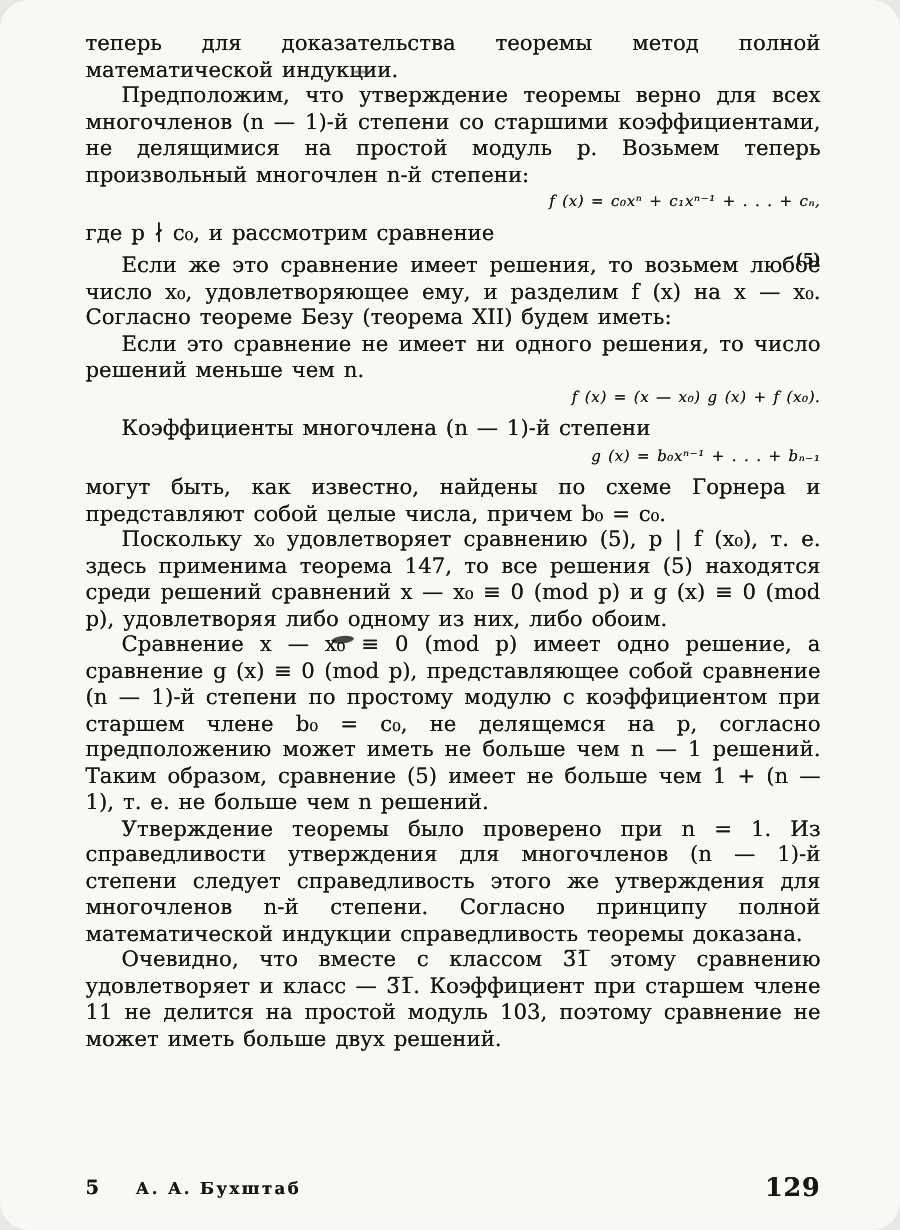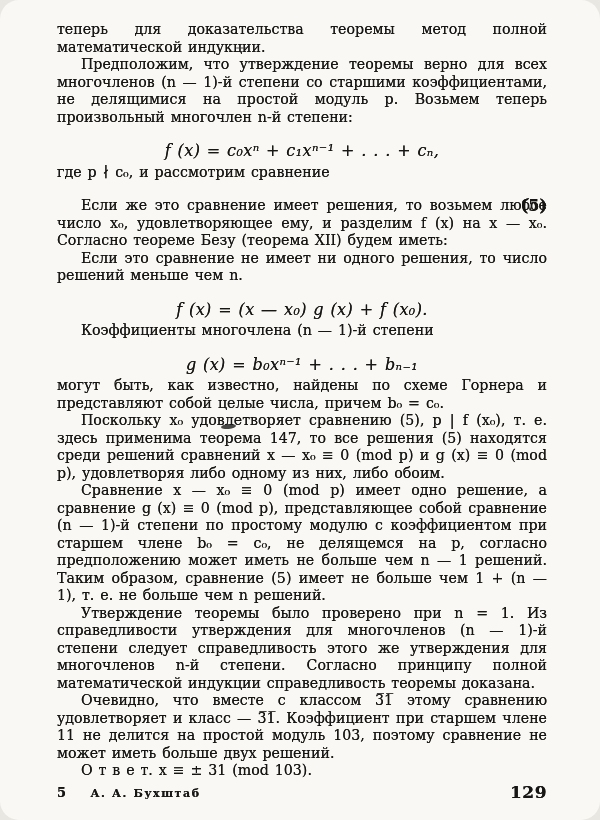--- a/index.html
+++ b/index.html
@@ -25,24 +25,24 @@
   }
   .text-block { width: 100%; }
   p.body-text {
     margin: 0;
     text-align: justify;
     word-spacing: 1.4px;
   }
   p.indent { text-indent: 24px; }
   .formula {
     position: relative;
-    text-align: center;
+    text-align: right;
     font-style: italic;
-    font-size: 16px;
-    margin: 16px 0 4px 0;
+    font-size: 10px;
+    margin: 0 0 4px 0;
     letter-spacing: 0.4px;
     word-spacing: 1px;
   }
   .formula .feq { font-style: italic; }
   .formula .fnum {
     position: absolute;
     right: 0;
     top: 0;
     font-style: normal;
     font-weight: bold;
@@ -128,21 +128,20 @@
 
     <p class="body-text indent">Поскольку x₀ удовлетворяет сравнению (5), p | f (x₀), т. е. здесь применима теорема 147, то все решения (5) находятся среди решений сравнений x — x₀ ≡ 0 (mod p) и g (x) ≡ 0 (mod p), удовлетворяя либо одному из них, либо обоим.</p>
 
     <p class="body-text indent">Сравнение x — x₀ ≡ 0 (mod p) имеет одно решение, а сравнение g (x) ≡ 0 (mod p), представляющее собой сравнение (n — 1)-й степени по простому модулю с коэффициентом при старшем члене b₀ = c₀, не делящемся на p, согласно предположению может иметь не больше чем n — 1 решений. Таким образом, сравнение (5) имеет не больше чем 1 + (n — 1), т. е. не больше чем n решений.</p>
 
     <p class="body-text indent">Утверждение теоремы было проверено при n = 1. Из справедливости утверждения для многочленов (n — 1)-й степени следует справедливость этого же утверждения для многочленов n-й степени. Согласно принципу полной математической индукции справедливость теоремы доказана.</p>
 
 
     <p class="body-text indent">Очевидно, что вместе с классом 3̅1̅ этому сравнению удовлетворяет и класс — 3̅1̅. Коэффициент при старшем члене 11 не делится на простой модуль 103, поэтому сравнение не может иметь больше двух решений.</p>
 
-    <p class="body-text indent">О т в е т.  x ≡ ± 31 (mod 103).</p>
 
   </main>
 
   <div class="ink-blot"></div>
   <div class="scan-speck"></div>
 
   <footer class="footer">
     <span class="sig">5</span>
     <span class="author">А. А. Бухштаб</span>
     <span class="pagenum">129</span>

